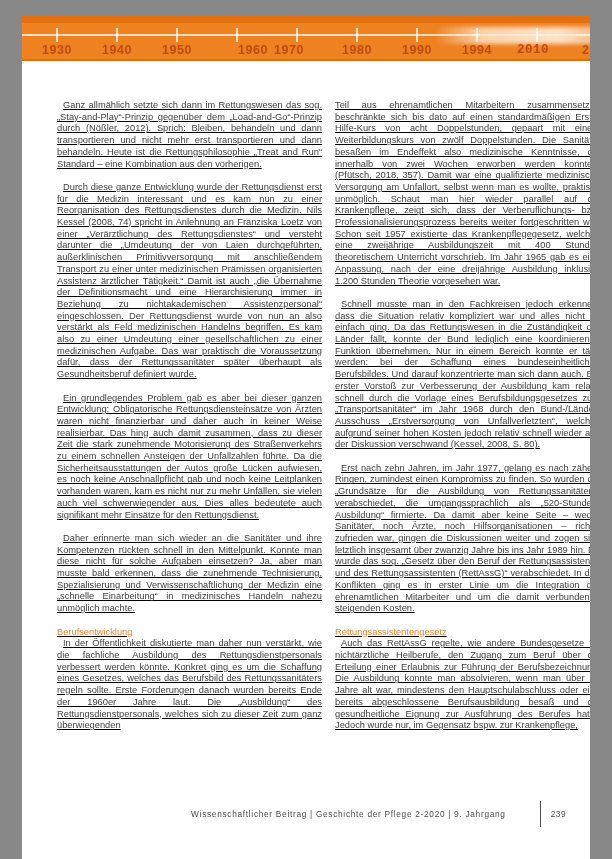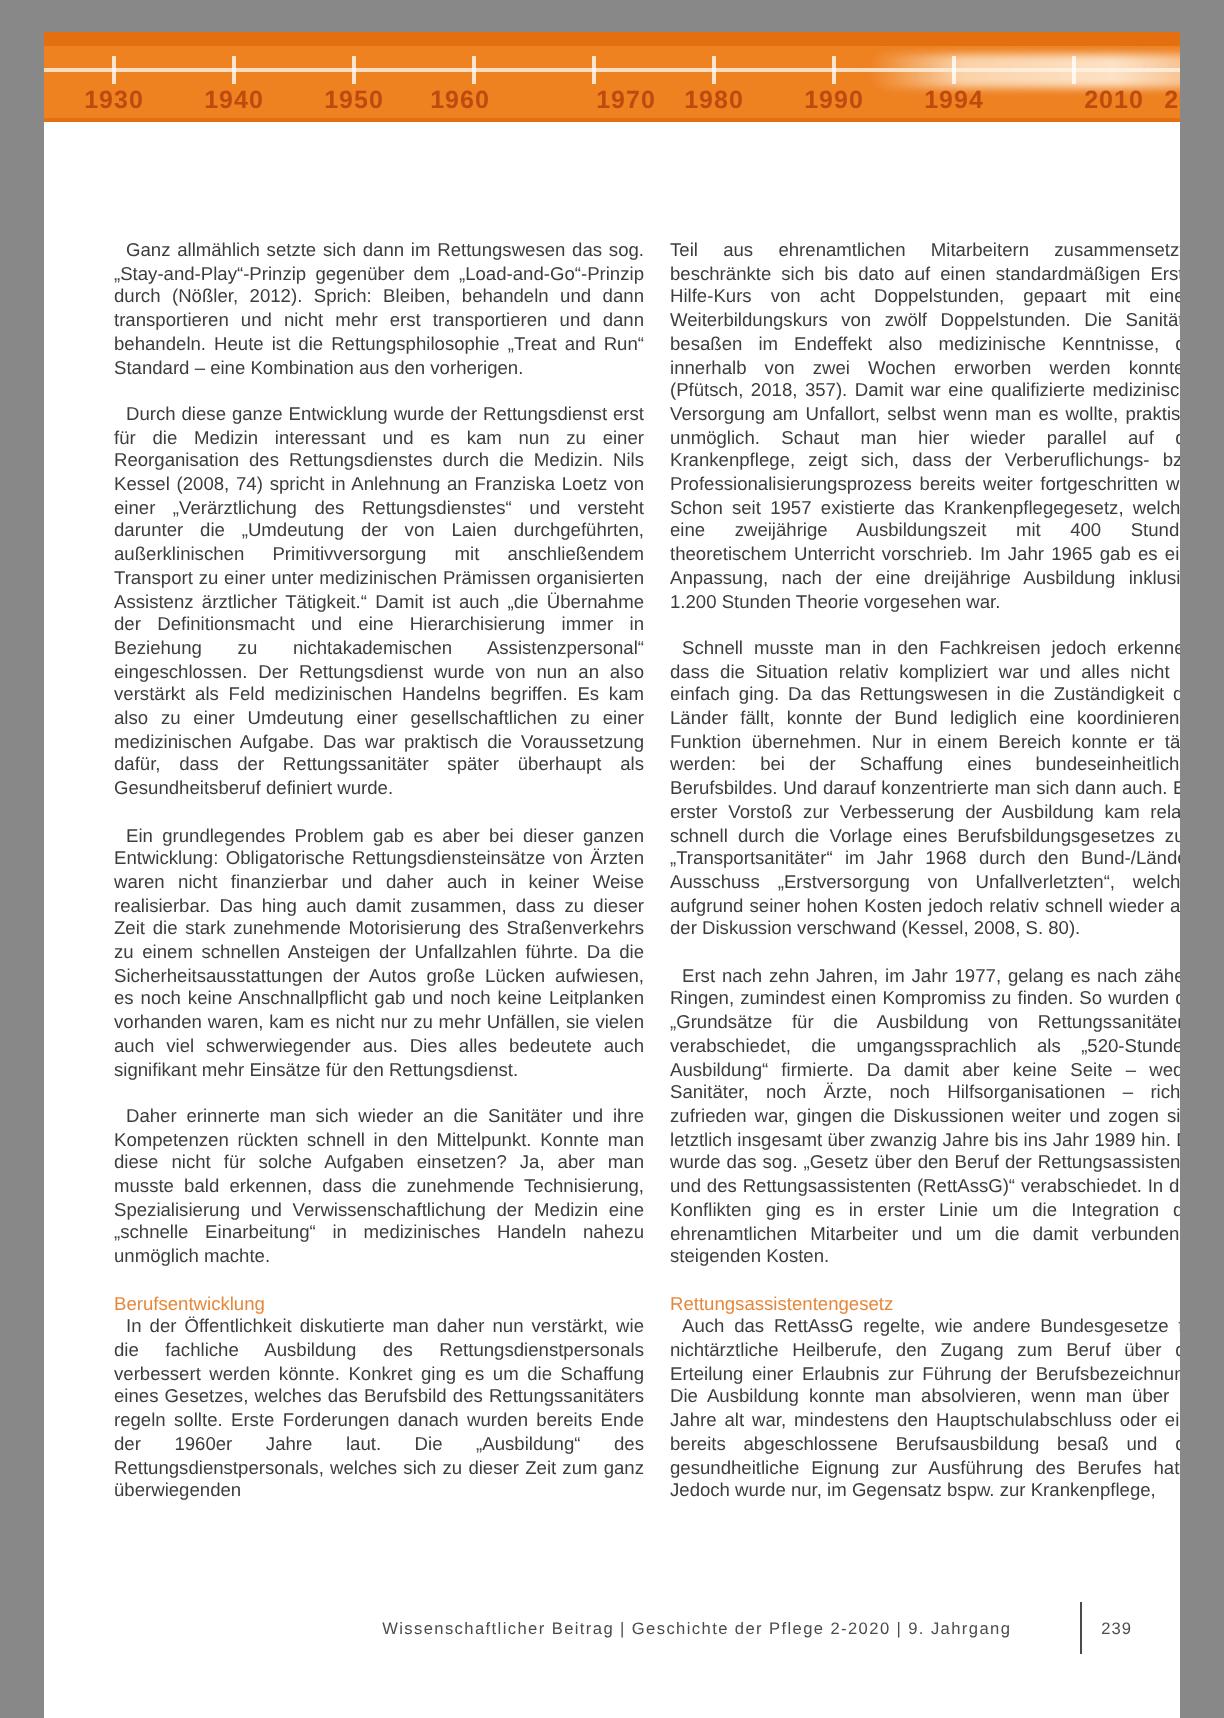--- a/index.html
+++ b/index.html
@@ -35,22 +35,22 @@
     background:rgba(255,255,255,0.78);
   }
   .year-label {
     position:absolute; top:27px; width:46px; text-align:center;
     font-size:12.5px; font-weight:bold; letter-spacing:0.5px;
     color:var(--year-color, #bf4a10);
   }
 
   
   .article-body {
-    position:absolute; top:104px; left:35px; width:543px;
-    display:flex; gap:13px;
+    position:absolute; top:84px; left:35px; width:543px;
+    display:flex; gap:13px;text-decoration:underline;
   }
   .col { flex:1; min-width:0; }
   .para {
     font-size:9.3px; line-height:11.7px; text-align:justify;
     color:var(--body-text, #3d3d3d);
     text-indent:6px; margin:0 0 11.7px 0;
     hyphens:auto; -webkit-hyphens:auto;
   }
   .para.no-indent { text-indent:0; }
   .col > :last-child { margin-bottom:0; }
@@ -85,31 +85,31 @@
     <div class="timeline-axis"></div>
     <div class="timeline-glare"></div>
     <div id="timeline-marks">
         <div class="tick" style="left: 34px;"></div>
         <div class="year-label" style="left: 12px;">1930</div>
         <div class="tick" style="left: 94px;"></div>
         <div class="year-label" style="left: 72px;">1940</div>
         <div class="tick" style="left: 154px;"></div>
         <div class="year-label" style="left: 132px;">1950</div>
         <div class="tick" style="left: 214px;"></div>
-        <div class="year-label" style="left: 185px;">1960</div>
+        <div class="year-label" style="left: 208px;">1960</div>
         <div class="tick" style="left: 274px;"></div>
-        <div class="year-label" style="left: 268px;">1970</div>
+        <div class="year-label" style="left: 244px;">1970</div>
         <div class="tick" style="left: 334px;"></div>
         <div class="year-label" style="left: 312px; text-align: center;">1980</div>
         <div class="tick" style="left: 394px;"></div>
         <div class="year-label" style="left: 372px;">1990</div>
         <div class="tick" style="left: 454px;"></div>
         <div class="year-label" style="left: 432px;">1994</div>
         <div class="tick" style="left: 514px;"></div>
-        <div class="year-label" style="left: 512px;">2010</div>
+        <div class="year-label" style="left: 488px; font-family: Liberation Mono, monospace;">2010</div>
         <div class="tick" style="left: 574px;"></div>
         <div class="year-label" style="left: 552px;">2020</div>
       </div>
   </header>
 
   <main class="article-body">
     <div class="col" id="col-left">
         <p class="para">Ganz allmählich setzte sich dann im Rettungswesen das sog. „Stay-and-Play“-Prinzip gegenüber dem „Load-and-Go“-Prinzip durch (Nößler, 2012). Sprich: Bleiben, behandeln und dann transportieren und nicht mehr erst transportieren und dann behandeln. Heute ist die Rettungsphilosophie „Treat and Run“ Standard – eine Kombination aus den vorherigen.</p>
         <p class="para">Durch diese ganze Entwicklung wurde der Rettungsdienst erst für die Medizin interessant und es kam nun zu einer Reorganisation des Rettungsdienstes durch die Medizin. Nils Kessel (2008, 74) spricht in Anlehnung an Franziska Loetz von einer „Verärztlichung des Rettungsdienstes“ und versteht darunter die „Umdeutung der von Laien durchgeführten, außerklinischen Primitivversorgung mit anschließendem Transport zu einer unter medizinischen Prämissen organisierten Assistenz ärztlicher Tätigkeit.“ Damit ist auch „die Übernahme der Definitionsmacht und eine Hierarchisierung immer in Beziehung zu nichtakademischen Assistenzpersonal“ eingeschlossen. Der Rettungsdienst wurde von nun an also verstärkt als Feld medizinischen Handelns begriffen. Es kam also zu einer Umdeutung einer gesellschaftlichen zu einer medizinischen Aufgabe. Das war praktisch die Voraussetzung dafür, dass der Rettungssanitäter später überhaupt als Gesundheitsberuf definiert wurde.</p>
         <p class="para">Ein grundlegendes Problem gab es aber bei dieser ganzen Entwicklung: Obligatorische Rettungsdiensteinsätze von Ärzten waren nicht finanzierbar und daher auch in keiner Weise realisierbar. Das hing auch damit zusammen, dass zu dieser Zeit die stark zunehmende Motorisierung des Straßenverkehrs zu einem schnellen Ansteigen der Unfallzahlen führte. Da die Sicherheitsausstattungen der Autos große Lücken aufwiesen, es noch keine Anschnallpflicht gab und noch keine Leitplanken vorhanden waren, kam es nicht nur zu mehr Unfällen, sie vielen auch viel schwerwiegender aus. Dies alles bedeutete auch signifikant mehr Einsätze für den Rettungsdienst.</p>

